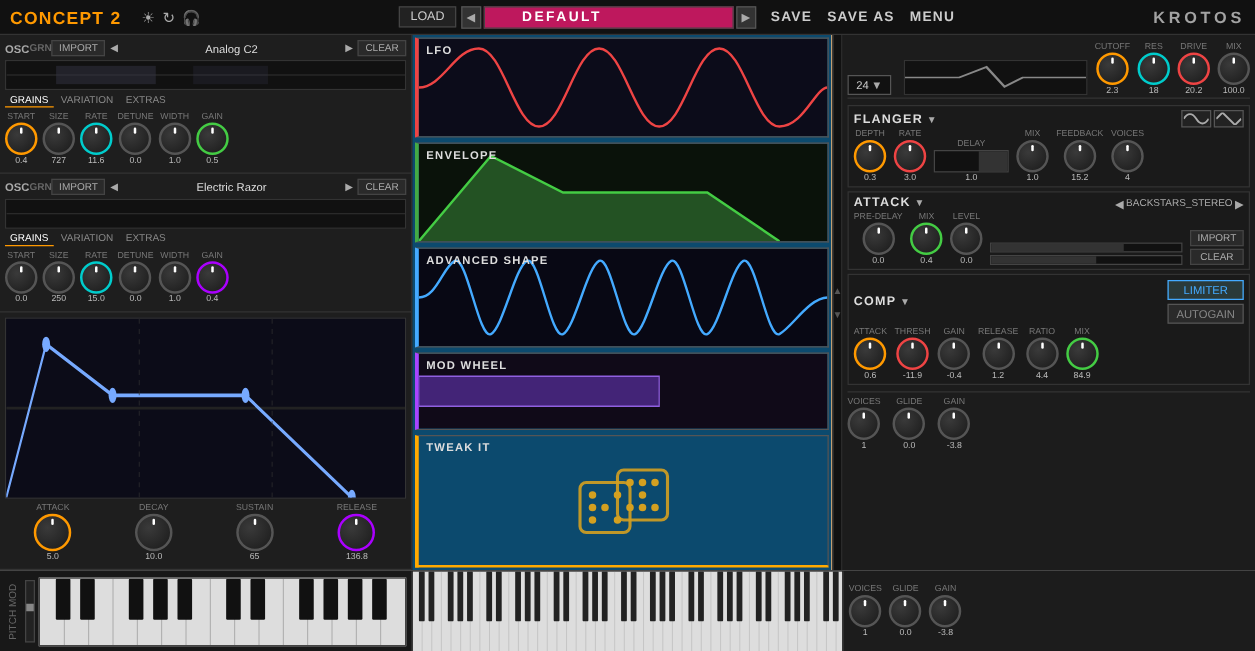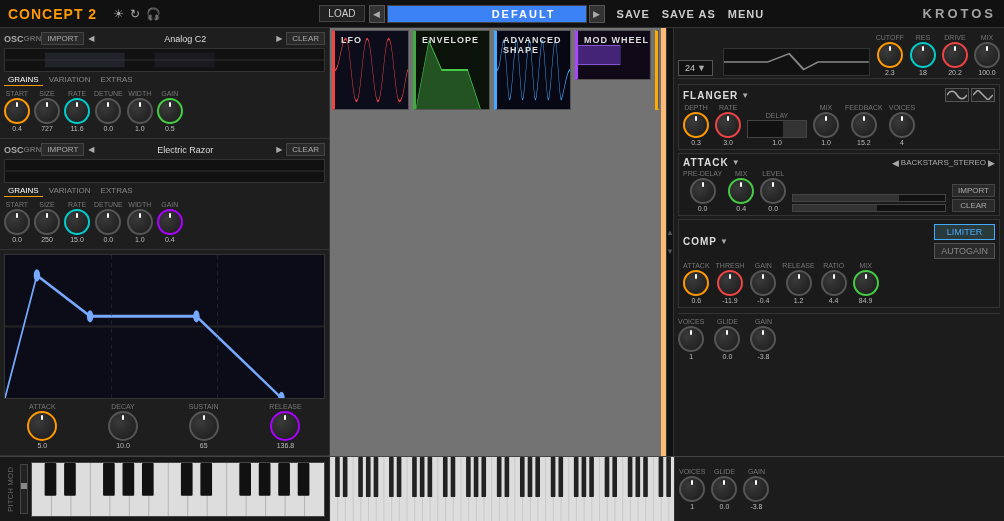--- a/index.html
+++ b/index.html
@@ -59,28 +59,28 @@
       color: #aaa;
       width: 16px;
       height: 18px;
       display: flex;
       align-items: center;
       justify-content: center;
       cursor: pointer;
       font-size: 9px;
     }
     .preset-name {
-      background: #3b82f6;
+      background: #be185d;
       border: 1px solid #444;
       color: #fff;
       padding: 2px 30px;
       font-size: 11px;
       font-weight: bold;
       letter-spacing: 2px;
-      text-align: right;
+      text-align: left;
       min-width: 200px;
     }
     .top-actions { display: flex; gap: 12px; align-items: center; margin-left: 8px; }
     .top-action-btn {
       background: none;
       border: none;
       color: #ccc;
       font-size: 11px;
       cursor: pointer;
       font-weight: bold;
@@ -175,35 +175,35 @@
       display: flex;
       gap: 4px;
       align-items: flex-end;
       padding: 2px 0;
     }
 
     
     .center-panel {
       flex: 1;
       display: flex;
-      flex-direction: row;
-      background: #737373;
-      border-right: 5px solid #fdba74;
+      flex-direction: column;
+      background: #0c4a6e;
+      border-right: 1px solid #fdba74;
     }
     .mod-section {
       border: 1px solid #555;
       border-left: 3px solid #e44;
       margin: 2px;
       overflow: hidden;
       position: relative;
     }
     .mod-section.lfo-sec { border-left-color: #e44; height: 80px; }
     .mod-section.env-sec { border-left-color: #4a4; height: 80px; }
     .mod-section.adv-sec { border-left-color: #4af; height: 80px; }
-    .mod-section.wheel-sec { border-left-color: #a4f; height: 50px; }
+    .mod-section.wheel-sec { border-left-color: #a4f; height: 62px; }
     .mod-section.tweak-sec { border-left-color: #fa0; height: 80px; border-bottom: 2px solid #fa0; }
     .mod-label {
       position: absolute;
       top: 4px;
       left: 6px;
       color: #ddd;
       font-size: 9px;
       font-weight: bold;
       letter-spacing: 1px;
       z-index: 2;

